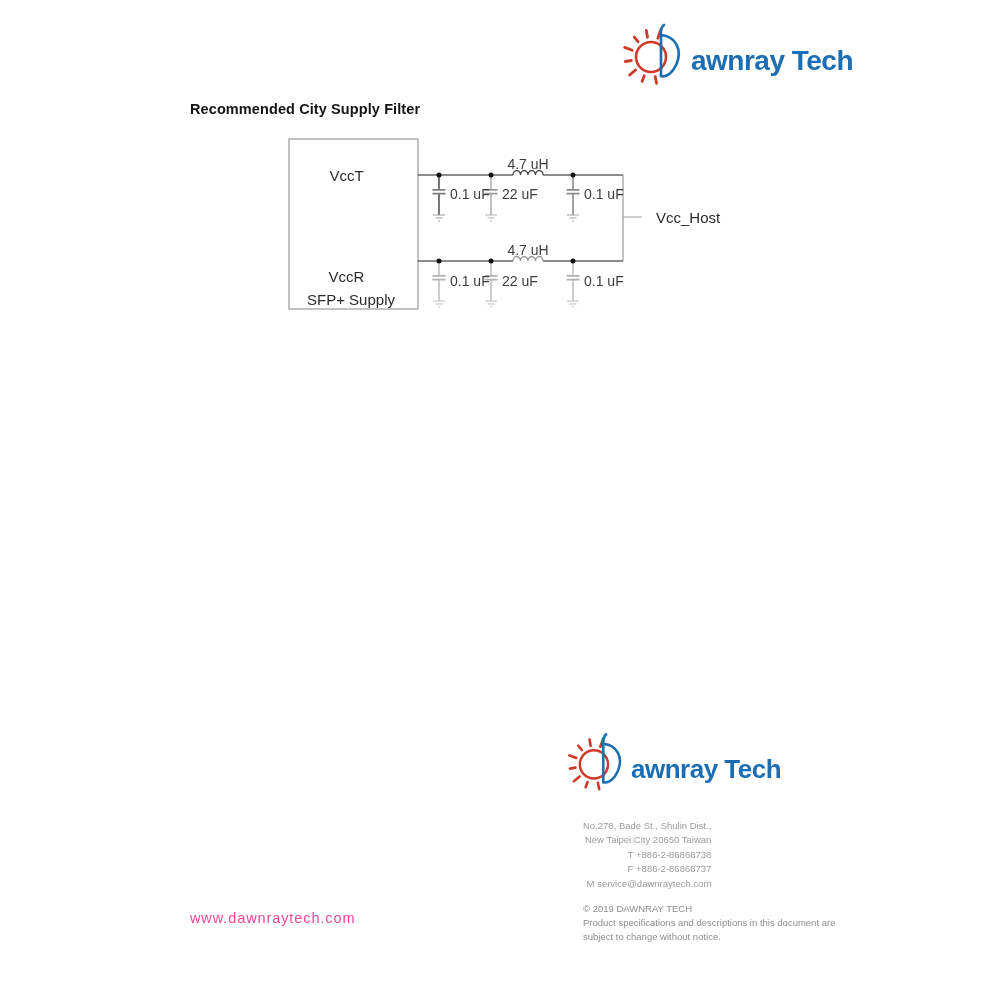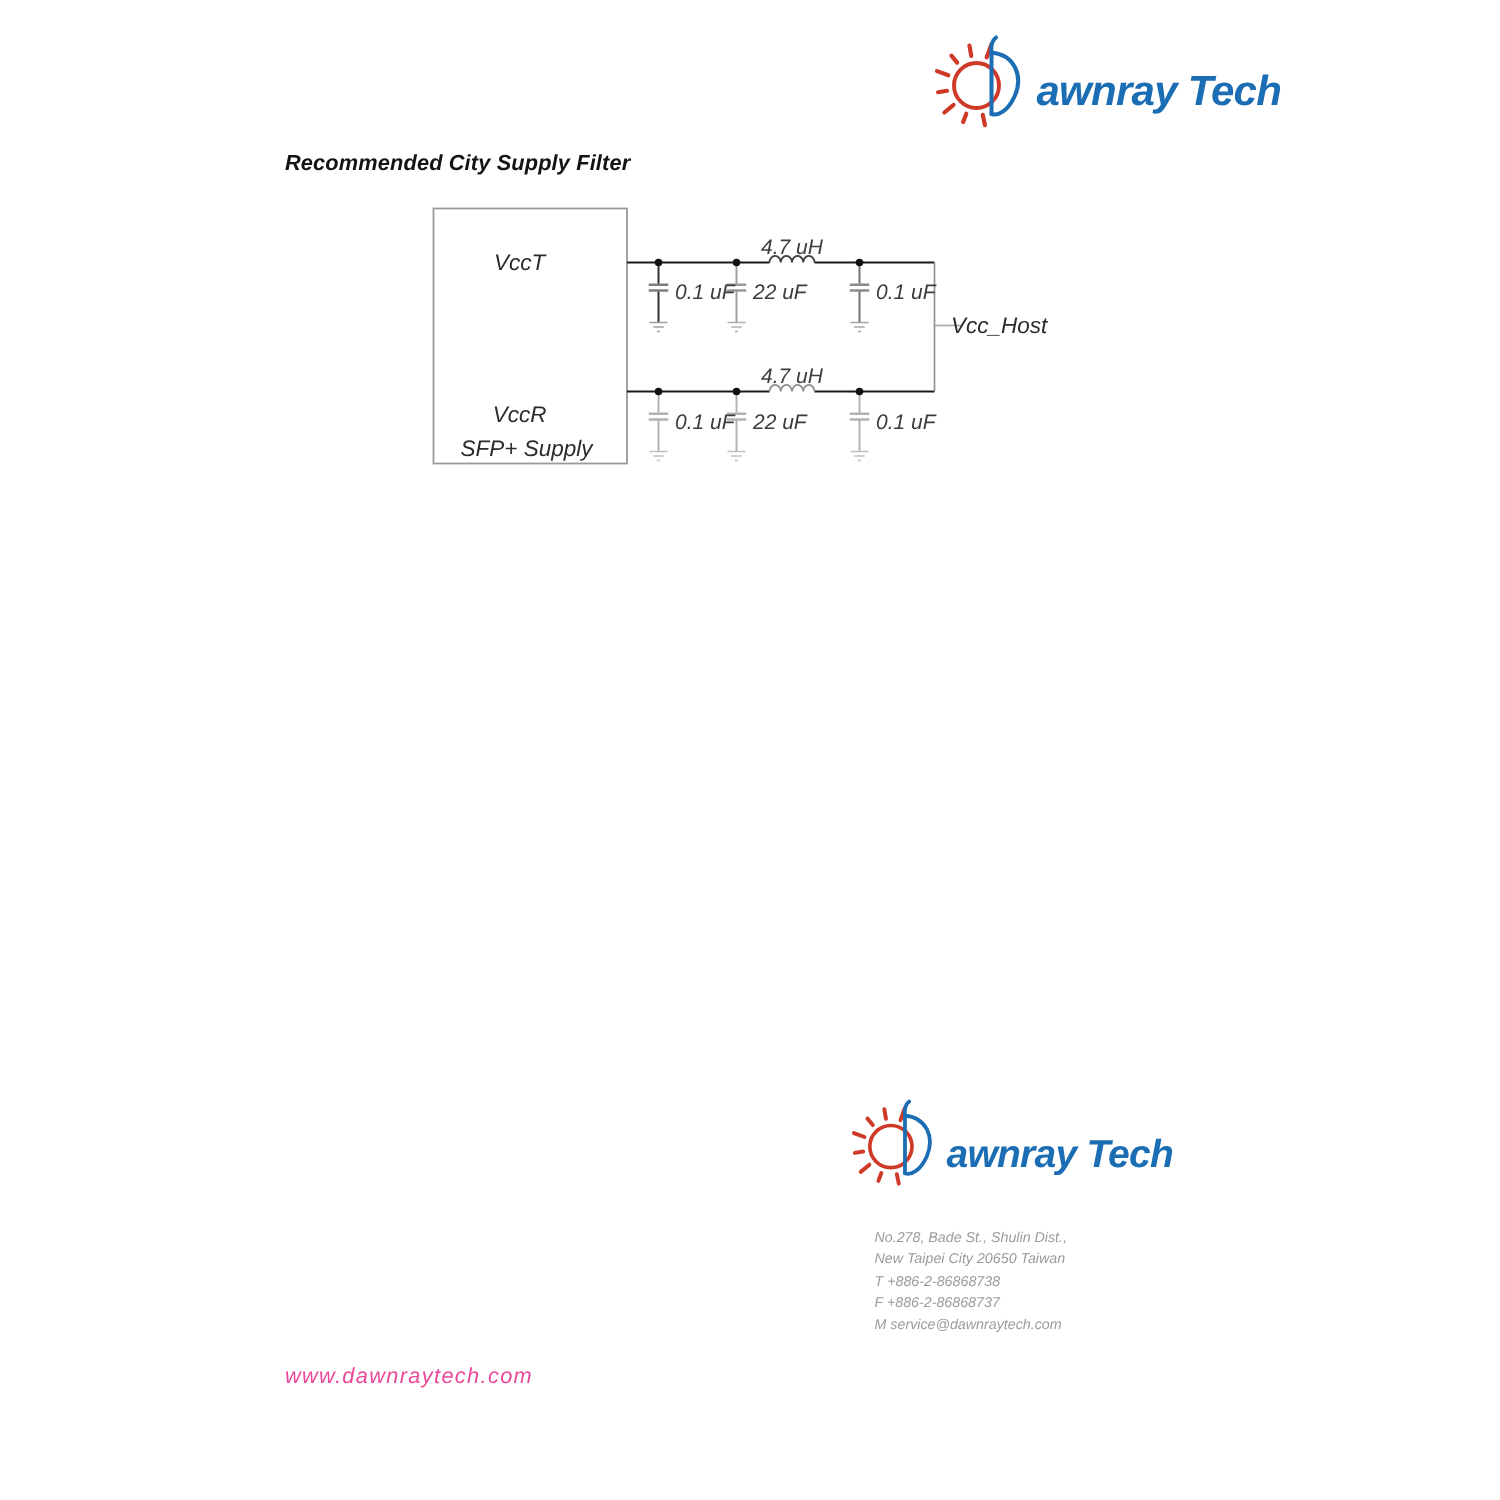--- a/index.html
+++ b/index.html
@@ -1,17 +1,17 @@
 <!DOCTYPE html>
 <html><head>
 <meta charset="utf-8">
 <style>
   html,body{margin:0;padding:0;background:#ffffff;}
   body{font-family:"Liberation Sans", sans-serif;}
-  .page{position:relative;width:1000px;height:956px;background:#ffffff;overflow:hidden;font-style:italic;}
+  .page{position:relative;width:1000px;height:956px;background:#ffffff;overflow:hidden;}
 
   
   .logo{position:absolute;display:flex;align-items:flex-start;}
   .logo-top{left:618px;top:15px;}
   .logo-bottom{left:563px;top:725px;}
   .logo svg{display:block;}
   .logo-text{font-weight:bold;letter-spacing:-0.5px;white-space:nowrap;}
   .logo-top .logo-text{font-size:28px;margin-left:-7px;margin-top:30px;}
   .logo-bottom .logo-text{font-size:26px;margin-left:-7px;margin-top:29px;}
 
@@ -20,21 +20,21 @@
 
   
   .schematic{position:absolute;left:280px;top:130px;width:470px;height:190px;}
   .schematic svg{position:absolute;left:0;top:0;}
   .sch-label{position:absolute;color:#2b2b2b;font-size:15px;white-space:nowrap;}
   .pin-label{width:133px;left:0;text-align:center;}
   .val-label{position:absolute;color:#3d3d3d;font-size:14px;white-space:nowrap;}
   .ind-label{transform:translateX(-50%);}
 
   
-  .addr-block{position:absolute;left:583px;top:819px;font-size:9.5px;line-height:14.4px;color:#9b9b9b;}
+  .addr-block{position:absolute;left:583px;top:819px;font-size:9.5px;line-height:14.4px;color:#9b9b9b;text-align:right;}
   .copy-block{position:absolute;left:583px;top:902px;font-size:9.5px;line-height:14.2px;color:#8d8d8d;}
   .addr-block div, .copy-block div{white-space:nowrap;}
   .website{position:absolute;left:190px;top:910px;font-size:14.5px;color:#ec4899;letter-spacing:0.9px;}
   .page-num{position:absolute;left:802px;top:967px;font-size:13.5px;color:#1c1c1c;}
 </style>
 </head>
 <body>
 
 <div class="page">
 
@@ -119,21 +119,21 @@
           <circle cx="293" cy="45" r="2.5"></circle>
         <circle cx="159" cy="131" r="2.5"></circle>
           <circle cx="211" cy="131" r="2.5"></circle>
           <circle cx="293" cy="131" r="2.5"></circle>
       </g>
     </svg>
 
     <span class="sch-label pin-label" style="top:37px;">VccT</span>
     <span class="sch-label pin-label" style="top:138px;">VccR</span>
     <span class="sch-label" style="left:27px;top:161px;">SFP+ Supply</span>
-    <span class="sch-label" style="left:354px;top:79px;text-align:right;">Vcc_Host</span>
+    <span class="sch-label" style="left:376px;top:79px;text-align:right;">Vcc_Host</span>
 
     <span class="val-label ind-label" style="left:248px;top:26px;">4.7 uH</span>
     <span class="val-label" style="left:170px;top:56px;">0.1 uF</span>
     <span class="val-label" style="left:222px;top:56px;">22 uF</span>
     <span class="val-label" style="left:304px;top:56px;">0.1 uF</span>
 
     <span class="val-label ind-label" style="left:248px;top:112px;">4.7 uH</span>
     <span class="val-label" style="left:170px;top:143px;">0.1 uF</span>
     <span class="val-label" style="left:222px;top:143px;">22 uF</span>
     <span class="val-label" style="left:304px;top:143px;">0.1 uF</span>
@@ -161,17 +161,22 @@
   </div>
 
   <div class="addr-block">
     <div>No.278, Bade St., Shulin Dist.,</div>
     <div>New Taipei City 20650 Taiwan</div>
     <div>T +886-2-86868738</div>
     <div>F +886-2-86868737</div>
     <div>M service@dawnraytech.com</div>
   </div>
 
+  <div class="copy-block">
+    <div>© 2019 DAWNRAY TECH</div>
+    <div>Product specifications and descriptions in this document are</div>
+    <div>subject to change without notice.</div>
+  </div>
 
   <div class="website">www.dawnraytech.com</div>
   <div class="page-num">7</div>
 
 </div>
 
 </body></html>

